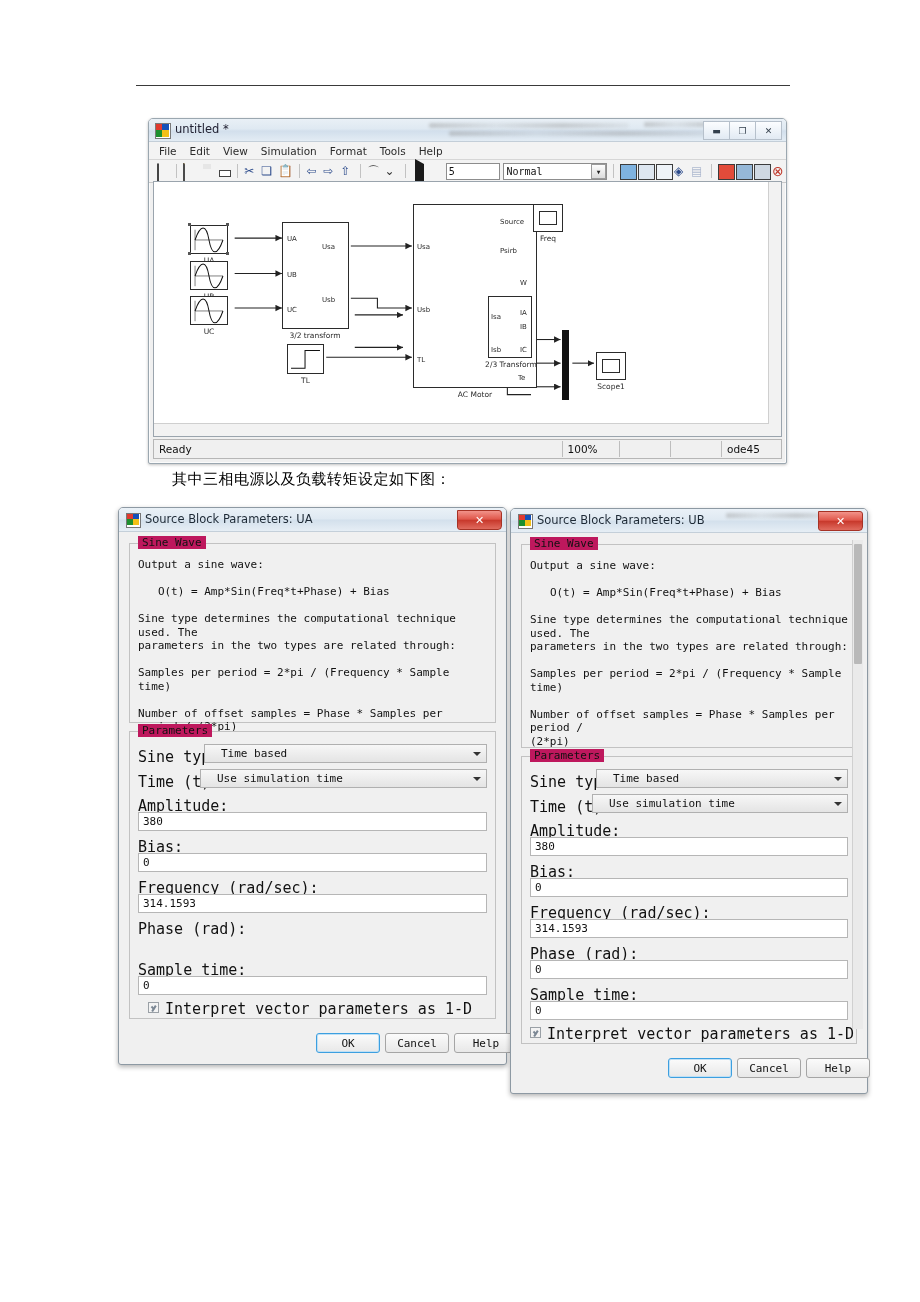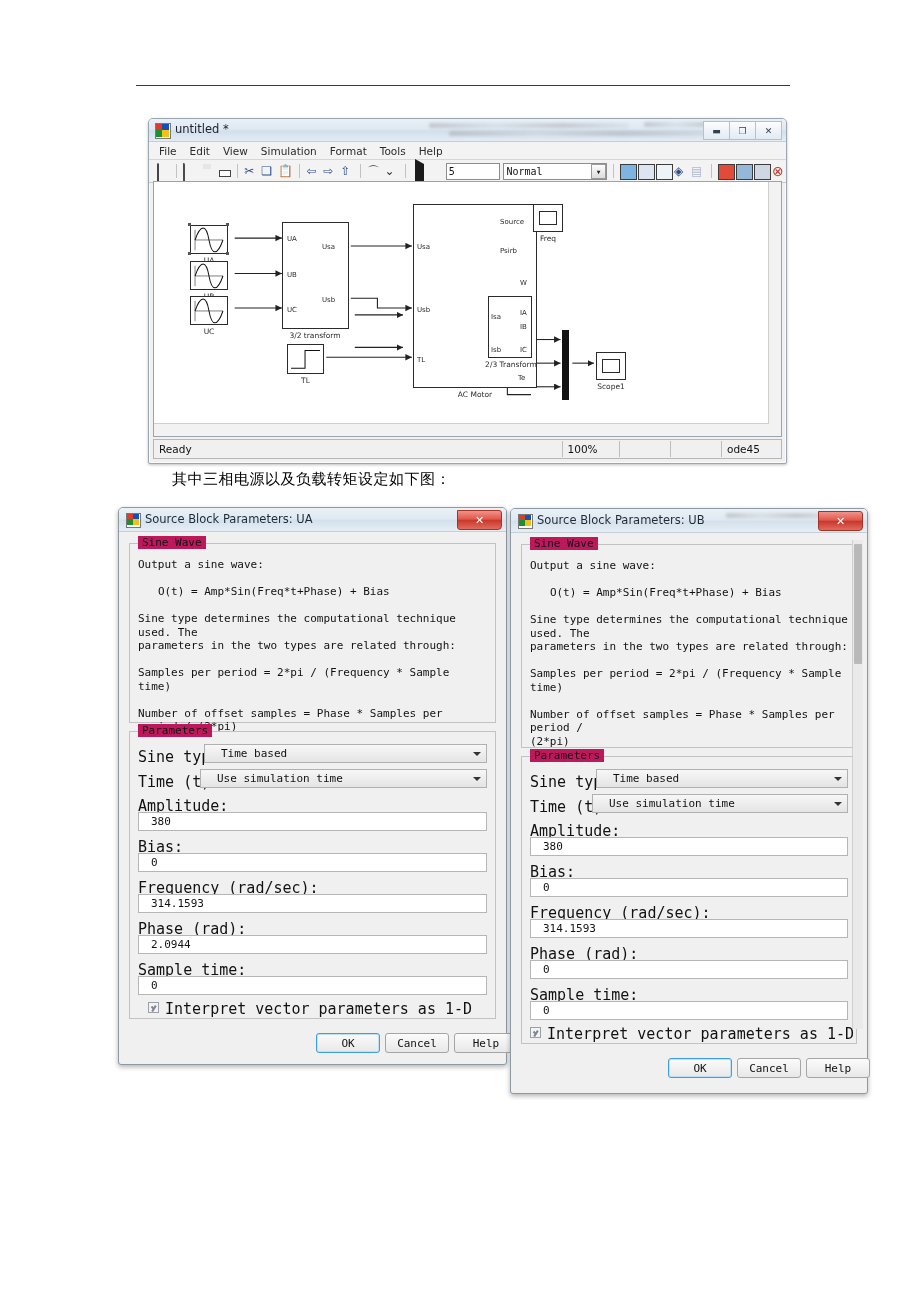--- a/index.html
+++ b/index.html
@@ -163,21 +163,21 @@
   }
   .legend{
     position:absolute;background:#be185d;padding:0 4px;font-size:11px;color:#111;top:-8px;left:8px;
   }
   .dtextblk{
     position:absolute;font-size:11px;color:#111;line-height:13.5px;white-space:pre-wrap;
   }
   .lbl{position:absolute;font-size:15px;color:#111;white-space:nowrap;}
   .txtin{
     position:absolute;background:#fff;border:1px solid #b6b6b6;box-sizing:border-box;
-    font-size:11px;color:#111;padding:2px 12px;line-height:14px;
+    font-size:11px;color:#111;padding:2px 4px;line-height:14px;
   }
   .cbo{
     position:absolute;box-sizing:border-box;
     background:linear-gradient(to bottom,#f7f7f7,#e4e4e4);
     border:1px solid #b0b0b0;font-size:11px;color:#111;padding:2px 16px;line-height:14px;
   }
   .cbo .car{
     position:absolute;right:5px;top:50%;margin-top:-2px;width:0;height:0;
     border-left:4px solid transparent;border-right:4px solid transparent;border-top:4px solid #333;
   }
@@ -467,21 +467,20 @@
       <div class="lbl" style="left:8px;top:65px;">Amplitude:</div>
       <div class="txtin" style="left:8px;top:80px;right:8px;height:19px;">380</div>
 
       <div class="lbl" style="left:8px;top:106px;">Bias:</div>
       <div class="txtin" style="left:8px;top:121px;right:8px;height:19px;">0</div>
 
       <div class="lbl" style="left:8px;top:147px;">Frequency (rad/sec):</div>
       <div class="txtin" style="left:8px;top:162px;right:8px;height:19px;">314.1593</div>
 
       <div class="lbl" style="left:8px;top:188px;">Phase (rad):</div>
-      <div class="txtin" style="left:8px;top:203px;right:8px;height:19px;">2.0944</div>
 
       <div class="lbl" style="left:8px;top:229px;">Sample time:</div>
       <div class="txtin" style="left:8px;top:244px;right:8px;height:19px;">0</div>
 
       <div class="chk" style="left:18px;top:270px;"></div>
       <div class="lbl" style="left:35px;top:268px;">Interpret vector parameters as 1-D</div>
     </div>
 
     <div class="btn def" style="left:193px;top:498px;width:64px;">OK</div>
     <div class="btn" style="left:262px;top:498px;width:64px;">Cancel</div>

